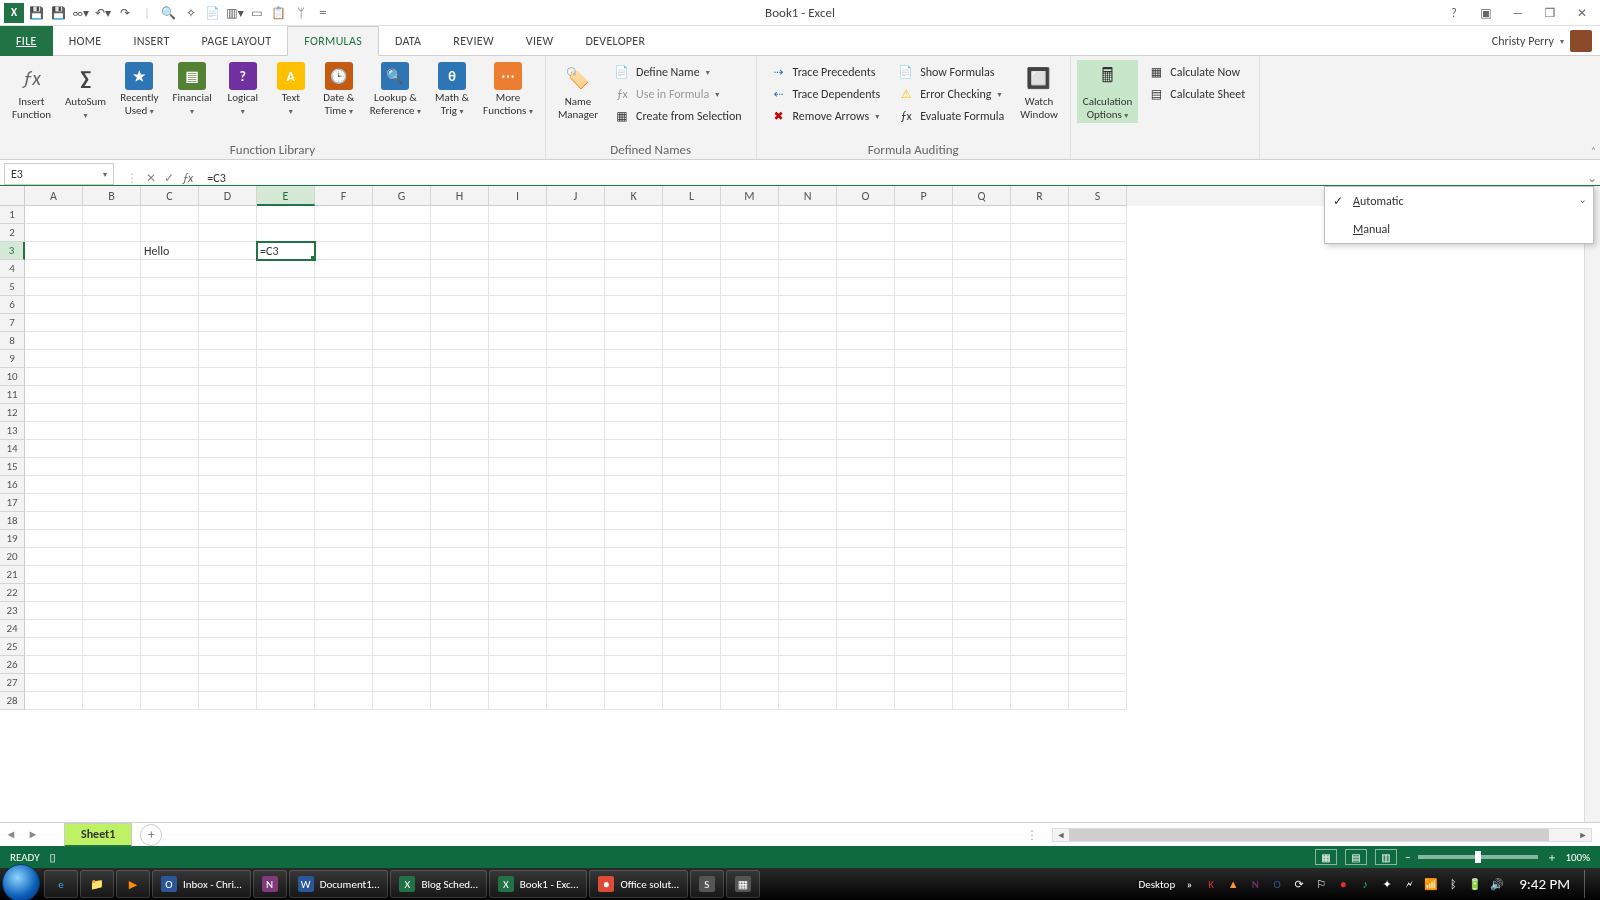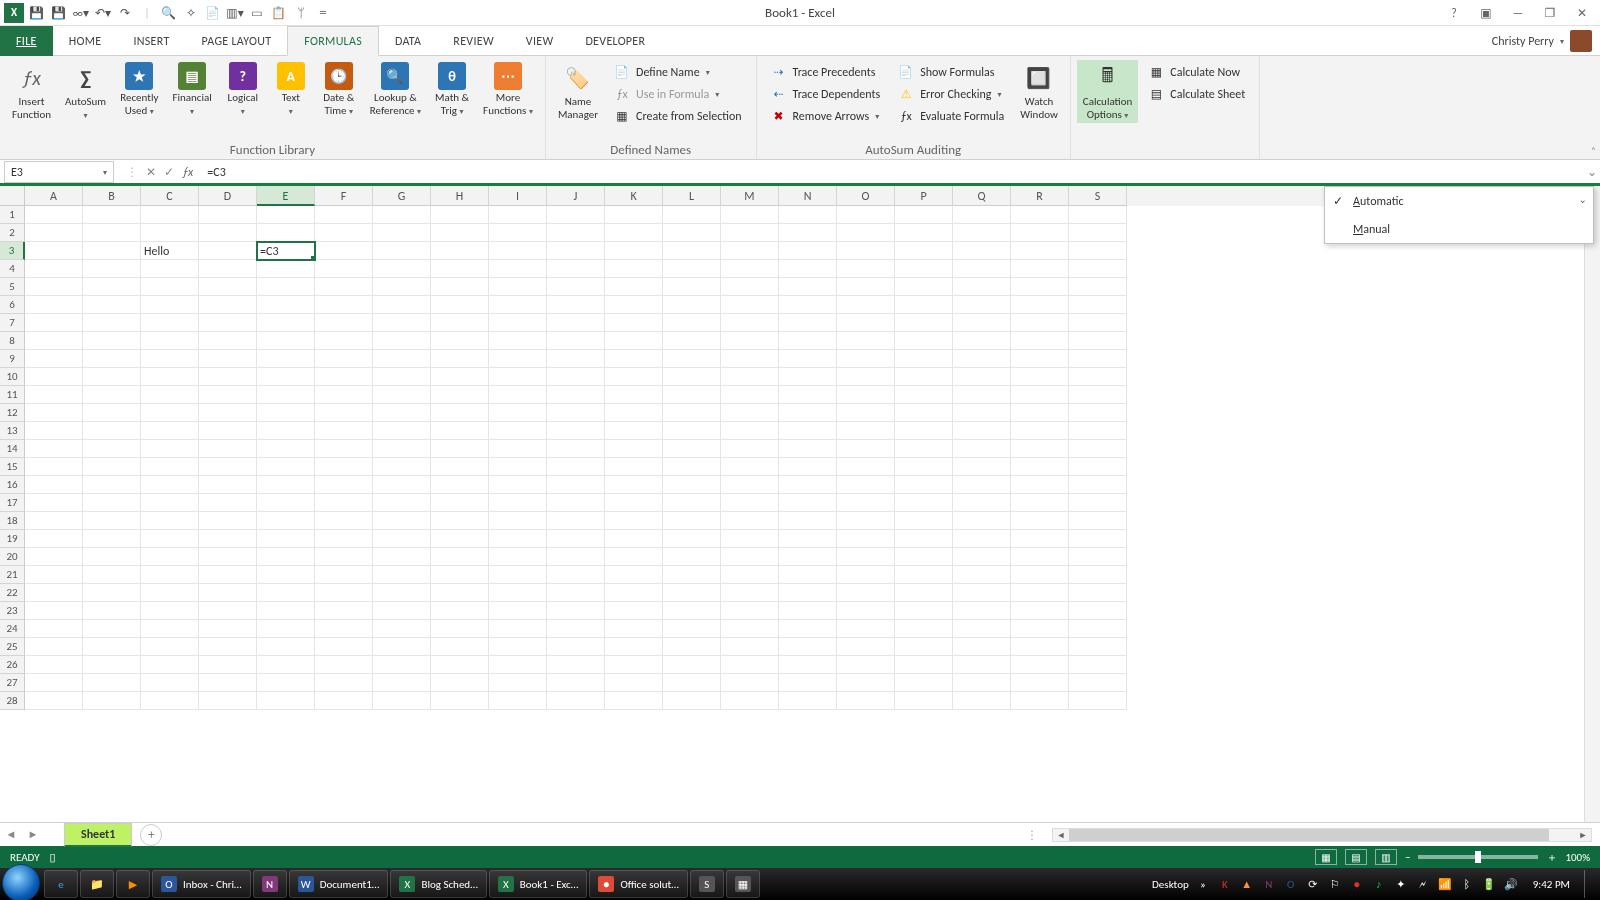--- a/index.html
+++ b/index.html
@@ -32,21 +32,21 @@
 .bigbtn .lbl { line-height:1.15; white-space:pre-line; }
 .drop { font-size:8px; color:#666; }
 .col3 { display:flex; flex-direction:column; gap:2px; padding:2px 4px; }
 .smallbtn { display:flex; align-items:center; gap:6px; padding:2px 4px; font-size:12px; color:#333; cursor:pointer; white-space:nowrap; }
 .smallbtn .ico16 { width:16px; height:16px; display:flex; align-items:center; justify-content:center; font-size:12px; }
 .smallbtn.disabled { color:#999; }
 .calc-active { background:#c8e6c9; }
 .collapse-caret { position:absolute; right:4px; bottom:2px; font-size:10px; color:#888; }
 
 
-.fbar { height:26px; background:#fff; display:flex; align-items:center; border-bottom:3px solid #15803d; }
+.fbar { height:26px; background:#fff; display:flex; align-items:flex-end; border-bottom:1px solid #15803d; }
 .namebox { width:110px; height:22px; border:1px solid #ccc; margin:0 4px; display:flex; align-items:center; padding:0 6px; font-size:12px; background:#fff; justify-content:space-between; }
 .fx-controls { display:flex; align-items:center; gap:8px; padding:0 8px; color:#888; }
 .fx-controls .fx { font-style:italic; color:#666; }
 .formula-input { flex:1; font-size:12px; padding:0 6px; color:#333; }
 
 
 .grid-wrap { position:relative; height:calc(900px - 26px - 30px - 104px - 26px - 24px - 22px - 32px); overflow:hidden; background:#fff; }
 .corner { position:absolute; left:0; top:0; width:25px; height:20px; background:#f3f3f3; border-right:1px solid #ccc; border-bottom:1px solid #ccc; z-index:3; }
 .colhdrs { position:absolute; left:25px; top:0; right:16px; height:20px; display:flex; z-index:2; background:#f3f3f3; }
 .colhdr { width:58px; border-right:1px solid #d5d5d5; border-bottom:1px solid #ccc; text-align:center; font-size:12px; color:#555; line-height:20px; background:#f3f3f3; }
@@ -86,21 +86,21 @@
 .zoom-slider { width:120px; height:4px; background:rgba(255,255,255,.5); position:relative; }
 .zoom-slider .knob { position:absolute; left:50%; top:-4px; width:6px; height:12px; background:#fff; transform:translateX(-50%); }
 
 
 .taskbar { height:32px; background:linear-gradient(#2a2a2a,#000); display:flex; align-items:center; font-size:11px; color:#fff; }
 .startorb { width:38px; height:38px; border-radius:19px; background:radial-gradient(circle at 40% 35%,#8fd6ff,#0a5db8 60%,#022a55); margin:-3px 4px 0 2px; border:1px solid #0a3a6a; }
 .tbtn { height:28px; padding:0 8px; display:flex; align-items:center; gap:6px; background:rgba(255,255,255,.08); border:1px solid rgba(255,255,255,.15); border-radius:3px; margin-right:2px; max-width:150px; overflow:hidden; white-space:nowrap; }
 .tbtn .ico { width:16px; height:16px; display:flex; align-items:center; justify-content:center; font-size:11px; }
 .tray { margin-left:auto; display:flex; align-items:center; gap:6px; padding-right:8px;justify-content:space-between; }
 .tray .tico { width:16px; height:16px; display:flex; align-items:center; justify-content:center; font-size:11px; }
-.clock { padding:0 8px; font-size:11px; }
+.clock { padding:0 8px; font-size:15px; }
 
 
 .sq { width:28px; height:28px; border-radius:3px; display:flex; align-items:center; justify-content:center; color:#fff; font-weight:bold; font-size:14px; }
 </style>
 </head>
 <body>
 
 <div class="titlebar">
   <div class="qat">
     <div class="excel-logo">X</div>
@@ -258,21 +258,21 @@
             <span class="ico16">ƒx</span>
             <span>Evaluate Formula</span>
           </div>
       </div>
       <div class="bigbtn">
           <div class="ico">🔲</div>
           <div class="lbl">Watch
 Window</div>
         </div>
     </div>
-    <div class="rgroup-label">AutoSum Auditing</div>
+    <div class="rgroup-label">Formula Auditing</div>
   </div>
 
   <div class="rgroup">
     <div class="rgroup-body">
       <div class="bigbtn calc-active">
           <div class="ico">🖩</div>
           <div class="lbl"><span>Calculation
 Options</span> <span class="drop">▾</span></div>
         </div>
       <div class="col3">

